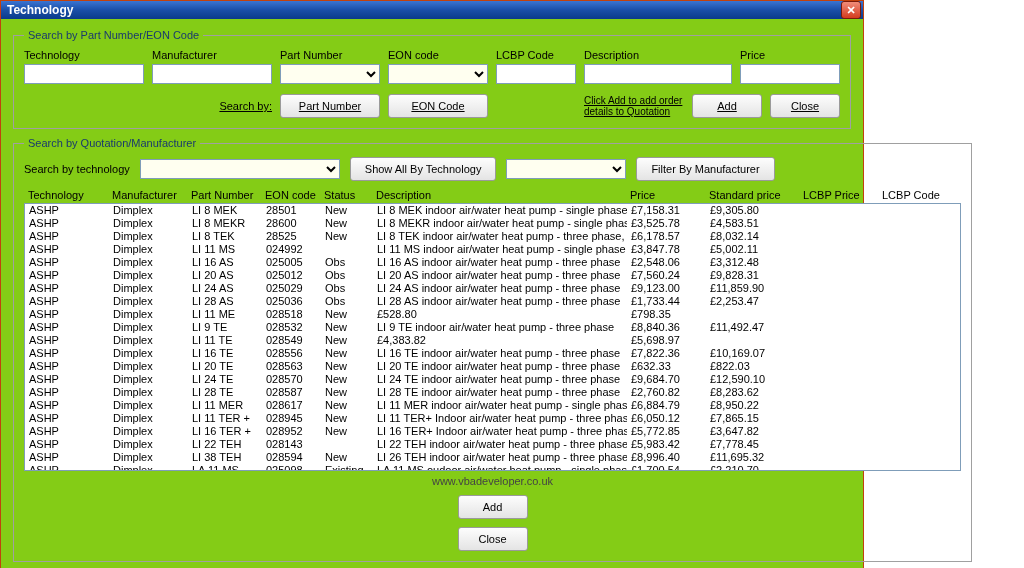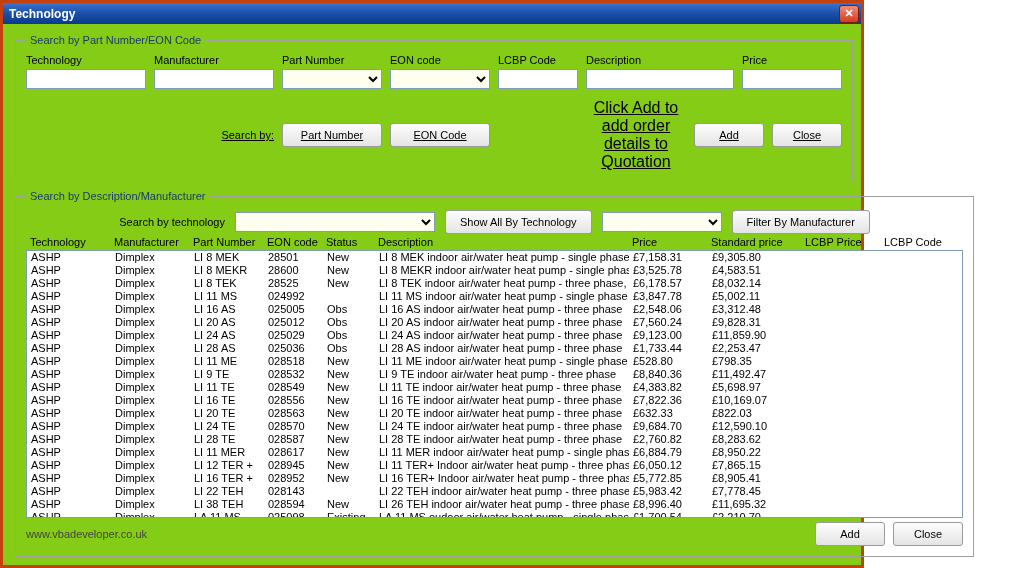--- a/index.html
+++ b/index.html
@@ -7,21 +7,21 @@
     margin: 0;
     font-family: Tahoma, Arial, sans-serif;
     font-size: 11px;
     background: #fff;
     color: #000;
   }
   .window {
     width: 864px;
     height: 568px;
     background: #e8e8e8;
-    border: 3px solid #c2410c;
+    border: 1px solid #c2410c;
     display: flex;
     flex-direction: column;
   }
   .titlebar {
     height: 22px;
     background: linear-gradient(to bottom, #3b74d1 0%, #1a4fa8 50%, #0a3b8a 100%);
     color: #fff;
     display: flex;
     align-items: center;
     padding-left: 6px;
@@ -87,26 +87,26 @@
     align-items: end;
   }
   .search-top-row2 {
     margin-top: 10px;
     display: grid;
     grid-template-columns: 120px 120px 100px 100px 80px 1fr auto auto;
     gap: 8px;
     align-items: center;
     text-decoration: underline;
   }
-  .hint-text { font-size: 16px; color: #000; text-align: center; }
+  .hint-text { font-size: 10px; color: #000; text-align: left; }
   .search-tech-row {
     display: flex;
     align-items: center;
     gap: 10px;
-    justify-content: center;
+    margin-bottom: 6px;
   }
   .table-headers {
     display: grid;
     grid-template-columns: 80px 75px 70px 55px 48px 250px 75px 90px 75px 75px;
     gap: 4px;
     font-size: 11px;
     padding: 2px 2px 2px 4px;
   }
   .table-wrap {
     border: 1px solid #7f9db9;
@@ -124,20 +124,21 @@
     line-height: 13px;
     white-space: nowrap;
   }
   .trow > span { overflow: hidden; text-overflow: clip; }
   .footer-row {
     display: flex;
     align-items: center;
     gap: 8px;
     justify-content: flex-end;
     margin-top: 4px;
+    flex-direction: column;
   }
   .footer-left { flex: 1; color: #444; font-size: 11px; }
   .fs2 { flex: 1; display: flex; flex-direction: column; }
   .fs2-inner { flex: 1; display: flex; flex-direction: column; }
   .right-align { text-align: right; }
 </style>
 </head>
 <body>
 
 <div class="window">
@@ -186,21 +187,21 @@
         <button class="win">Part Number</button>
         <button class="win">EON Code</button>
         <div></div>
         <div class="hint-text">Click Add to add order details to Quotation</div>
         <button class="win">Add</button>
         <button class="win">Close</button>
       </div>
     </fieldset>
 
     <fieldset class="fs2">
-      <legend>Search by Description/Manufacturer</legend>
+      <legend>Search by Quotation/Manufacturer</legend>
       <div class="fs2-inner">
         <div class="search-tech-row">
           <span>Search by technology</span>
           <select class="yellow" style="width:200px"><option></option></select>
           <button class="win" style="min-width:130px">Show All By Technology</button>
           <select class="yellow" style="width:120px"><option></option></select>
           <button class="win" style="min-width:130px">Filter By Manufacturer</button>
         </div>
         <div class="table-headers">
           <span>Technology</span>
@@ -310,21 +311,20 @@
               <span>£2,253.47</span>
               <span></span>
               <span></span>
             </div>
             <div class="trow">
               <span>ASHP</span>
               <span>Dimplex</span>
               <span>LI 11 ME</span>
               <span>028518</span>
               <span>New</span>
-              <span>LI 11 ME indoor air/water heat pump - single phase</span>
               <span>£528.80</span>
               <span>£798.35</span>
               <span></span>
               <span></span>
             </div>
             <div class="trow">
               <span>ASHP</span>
               <span>Dimplex</span>
               <span>LI 9 TE</span>
               <span>028532</span>
@@ -334,21 +334,20 @@
               <span>£11,492.47</span>
               <span></span>
               <span></span>
             </div>
             <div class="trow">
               <span>ASHP</span>
               <span>Dimplex</span>
               <span>LI 11 TE</span>
               <span>028549</span>
               <span>New</span>
-              <span>LI 11 TE indoor air/water heat pump - three phase</span>
               <span>£4,383.82</span>
               <span>£5,698.97</span>
               <span></span>
               <span></span>
             </div>
             <div class="trow">
               <span>ASHP</span>
               <span>Dimplex</span>
               <span>LI 16 TE</span>
               <span>028556</span>
@@ -403,38 +402,38 @@
               <span>New</span>
               <span>LI 11 MER indoor air/water heat pump - single phase,</span>
               <span>£6,884.79</span>
               <span>£8,950.22</span>
               <span></span>
               <span></span>
             </div>
             <div class="trow">
               <span>ASHP</span>
               <span>Dimplex</span>
-              <span>LI 12 TER +</span>
+              <span>LI 11 TER +</span>
               <span>028945</span>
               <span>New</span>
               <span>LI 11 TER+ Indoor air/water heat pump - three phase</span>
               <span>£6,050.12</span>
               <span>£7,865.15</span>
               <span></span>
               <span></span>
             </div>
             <div class="trow">
               <span>ASHP</span>
               <span>Dimplex</span>
               <span>LI 16 TER +</span>
               <span>028952</span>
               <span>New</span>
               <span>LI 16 TER+ Indoor air/water heat pump - three phase</span>
               <span>£5,772.85</span>
-              <span>£8,905.41</span>
+              <span>£3,647.82</span>
               <span></span>
               <span></span>
             </div>
             <div class="trow">
               <span>ASHP</span>
               <span>Dimplex</span>
               <span>LI 22 TEH</span>
               <span>028143</span>
               <span></span>
               <span>LI 22 TEH indoor air/water heat pump - three phase, l</span>

